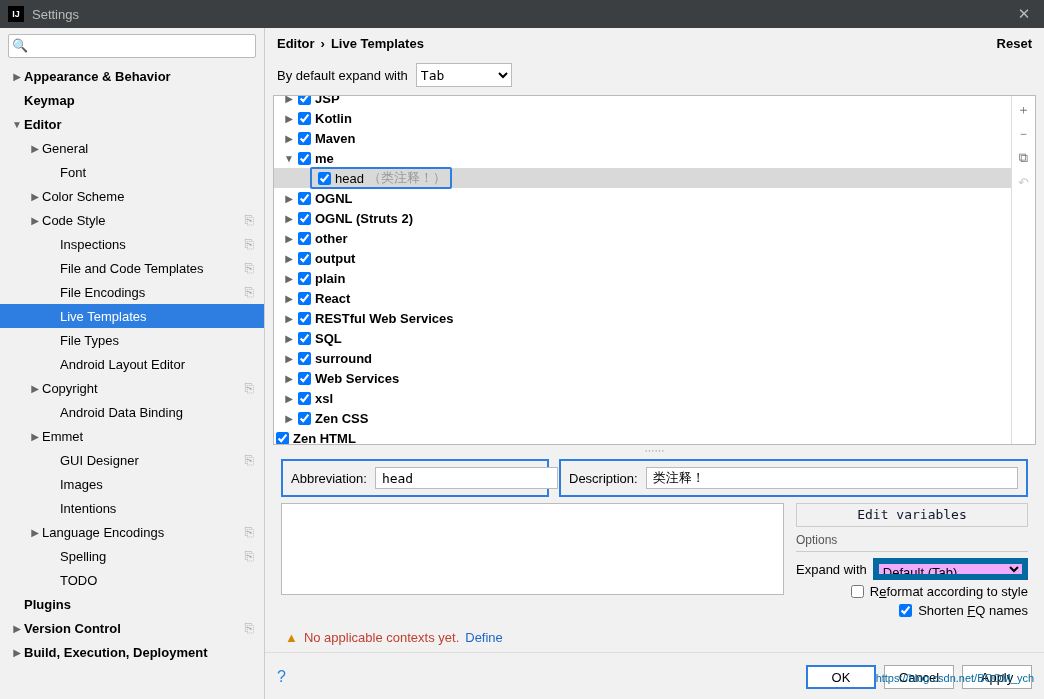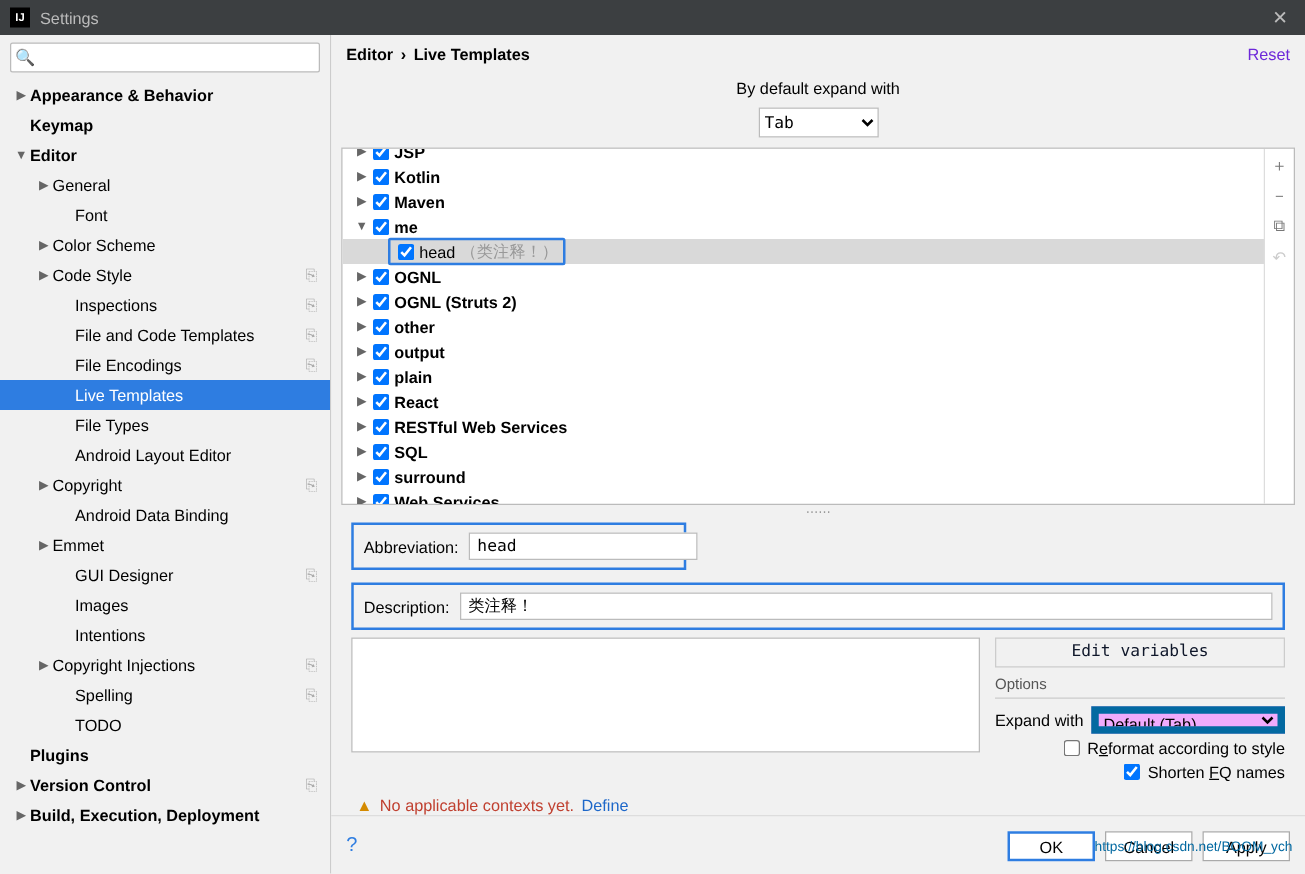--- a/index.html
+++ b/index.html
@@ -21,39 +21,39 @@
 .tree .node .badge { color: #aaa; margin-right: 10px; font-size: 12px; }
 .tree .bold > .label { font-weight: bold; }
 .tree .selected { background: #2e7de1; color: #fff; }
 .tree .selected .arrow { color: #fff; }
 .tree .lvl0 { padding-left: 10px; }
 .tree .lvl1 { padding-left: 28px; }
 .tree .lvl2 { padding-left: 46px; }
 .main { flex: 1; display: flex; flex-direction: column; background: #f1f1f1; }
 .main-header { display: flex; align-items: center; padding: 8px 12px; font-family: "Consolas", monospace; font-weight: bold; }
 .main-header .bc { display: flex; align-items: center; gap: 6px; }
-.main-header .reset { margin-left: auto; color: #6d28d9; cursor: pointer; font-weight: normal; font-family: "Segoe UI", sans-serif; }
-.expand-row { display: flex; align-items: center; padding: 4px 12px 8px; gap: 8px; font-family: "Consolas", monospace; flex-direction: column; }
+.main-header .reset { margin-left: auto; color: #000000; cursor: pointer; font-weight: bold; font-family: "Segoe UI", sans-serif; }
+.expand-row { display: flex; align-items: center; padding: 4px 12px 8px; gap: 8px; font-family: "Consolas", monospace; }
 .expand-row select { height: 24px; width: 96px; background: #fff; border: 1px solid #bbb; font-family: "Consolas", monospace; }
 .template-panel { flex: 1; margin: 0 8px 0 8px; display: flex; flex-direction: column; min-height: 0; }
 .template-tree-wrap { border: 1px solid #bbb; background: #fff; display: flex; min-height: 0; height: 350px; }
 .template-tree { flex: 1; overflow-y: auto; font-family: "Consolas", monospace; font-size: 13px; padding-top: 2px; }
 .template-tree .trow { display: flex; align-items: center; height: 20px; white-space: nowrap; }
 .template-tree .trow .arrow { width: 14px; text-align: center; color: #666; font-size: 10px; margin-left: 8px; }
 .template-tree .trow input[type=checkbox] { margin: 0 4px 0 2px; width: 13px; height: 13px; }
 .template-tree .trow .lbl { font-weight: bold; }
 .template-tree .child { padding-left: 36px; }
 .template-tree .child .lbl { font-weight: normal; }
 .template-tree .desc { color: #999; font-weight: normal; margin-left: 4px; }
 .template-tree .sel-row { background: #d9d9d9; }
 .template-tree .sel-item { border: 2px solid #2e7de1; border-radius: 2px; padding: 0 4px; display: inline-flex; align-items: center; }
 .side-tools { width: 24px; border-left: 1px solid #ddd; display: flex; flex-direction: column; align-items: center; gap: 4px; padding-top: 4px; color: #777; }
 .side-tools .tool { width: 20px; height: 20px; display: flex; align-items: center; justify-content: center; cursor: pointer; }
 .grip { text-align: center; color: #999; font-size: 10px; height: 10px; cursor: row-resize; }
-.form-row { display: flex; gap: 10px; margin: 4px 8px 6px; flex-direction: column; }
+.form-row { display: flex; gap: 10px; margin: 4px 8px 6px; }
 .form-group { border: 2px solid #2e7de1; padding: 6px 8px; display: flex; align-items: center; gap: 8px; background: #f1f1f1; font-family: "Consolas", monospace; }
 .form-group.abb { width: 268px; }
 .form-group.dsc { flex: 1; }
 .form-group input { flex: 1; height: 22px; border: 1px solid #bbb; padding: 0 6px; background: #fff; font-family: "Consolas", monospace; }
 .template-text-label { padding: 2px 12px; font-family: "Consolas", monospace; }
 .lower { display: flex; gap: 12px; margin: 0 8px; }
 .tt-area { flex: 1; display: flex; flex-direction: column; }
 .tt-area textarea { width: 100%; height: 92px; border: 1px solid #bbb; background: #fff; resize: none; font-family: "Consolas", monospace; padding: 4px; }
 .options { width: 232px; display: flex; flex-direction: column; gap: 6px; }
 .edit-vars { height: 24px; border: 1px solid #ccc; background: #f1f1f1; color: #0f172a; font-family: "Consolas", monospace; text-align: center; line-height: 22px; }
@@ -183,21 +183,21 @@
           <span class="label">Images</span>
           <span class="badge"></span>
         </div>
         <div class="node lvl2">
           <span class="arrow"></span>
           <span class="label">Intentions</span>
           <span class="badge"></span>
         </div>
         <div class="node lvl1">
           <span class="arrow">▶</span>
-          <span class="label">Copyright Injections</span>
+          <span class="label">Language Encodings</span>
           <span class="badge">⎘</span>
         </div>
         <div class="node lvl2">
           <span class="arrow"></span>
           <span class="label">Spelling</span>
           <span class="badge">⎘</span>
         </div>
         <div class="node lvl2">
           <span class="arrow"></span>
           <span class="label">TODO</span>

